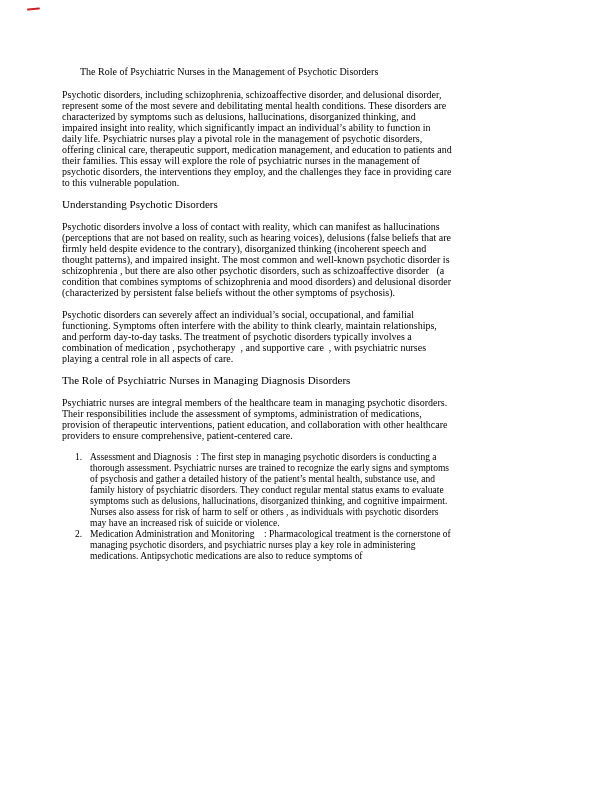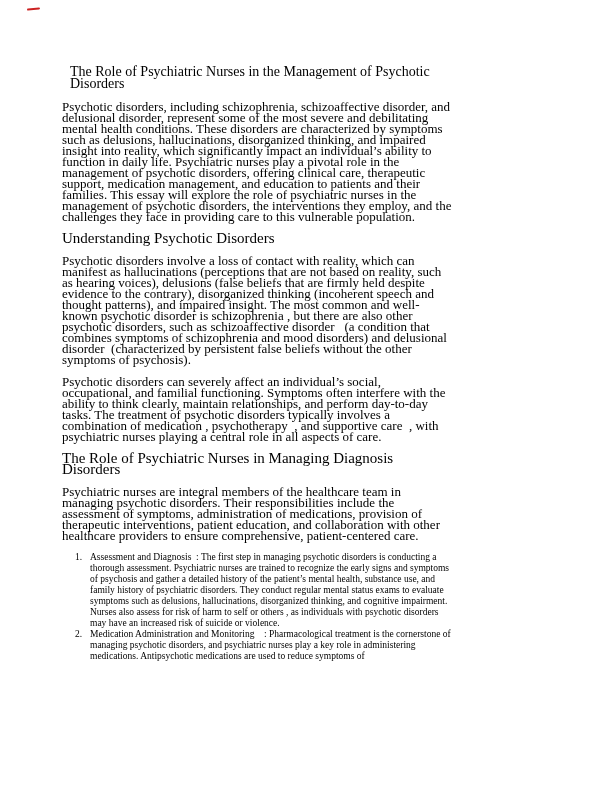--- a/index.html
+++ b/index.html
@@ -26,34 +26,34 @@
     transform: rotate(-6deg);
     border-radius: 1px;
   }
   .content {
     position: absolute;
     left: 62px;
     top: 66px;
     width: 390px;
   }
   .doc-title {
-    font-size: 14px;
+    font-size: 10px;
     line-height: 12px;
-    margin: 0 0 11px 8px;
+    margin: 0 0 11px 18px;
     white-space: pre-wrap;
   }
   .heading {
-    font-size: 15px;
+    font-size: 11px;
     line-height: 11px;
     margin: 0 0 11px 0;
     white-space: pre-wrap;
     font-weight: normal;
   }
   .para {
-    font-size: 13px;
+    font-size: 10px;
     line-height: 11px;
     margin: 0 0 11px 0;
     white-space: pre-wrap;
   }
   .numbered-list {
     margin: 0;
   }
   .list-item {
     display: flex;
     font-size: 9.5px;
@@ -91,17 +91,17 @@
 
     <p class="para">Psychiatric nurses are integral members of the healthcare team in managing psychotic disorders. Their responsibilities include the assessment of symptoms, administration of medications, provision of therapeutic interventions, patient education, and collaboration with other healthcare providers to ensure comprehensive, patient-centered care.</p>
 
     <div class="numbered-list">
       <div class="list-item">
         <span class="list-number">1.</span>
         <span class="list-text">Assessment and Diagnosis  : The first step in managing psychotic disorders is conducting a thorough assessment. Psychiatric nurses are trained to recognize the early signs and symptoms of psychosis and gather a detailed history of the patient’s mental health, substance use, and family history of psychiatric disorders. They conduct regular mental status exams to evaluate symptoms such as delusions, hallucinations, disorganized thinking, and cognitive impairment. Nurses also assess for risk of harm to self or others , as individuals with psychotic disorders may have an increased risk of suicide or violence.</span>
       </div>
       <div class="list-item">
         <span class="list-number">2.</span>
-        <span class="list-text">Medication Administration and Monitoring    : Pharmacological treatment is the cornerstone of managing psychotic disorders, and psychiatric nurses play a key role in administering medications. Antipsychotic medications are used to reduce symptoms of</span>
+        <span class="list-text">Medication Administration and Monitoring    : Pharmacological treatment is the cornerstone of managing psychotic disorders, and psychiatric nurses play a key role in administering medications. Antipsychotic medications are also to reduce symptoms of</span>
       </div>
     </div>
   </div>
 </div>
 
 </body></html>

